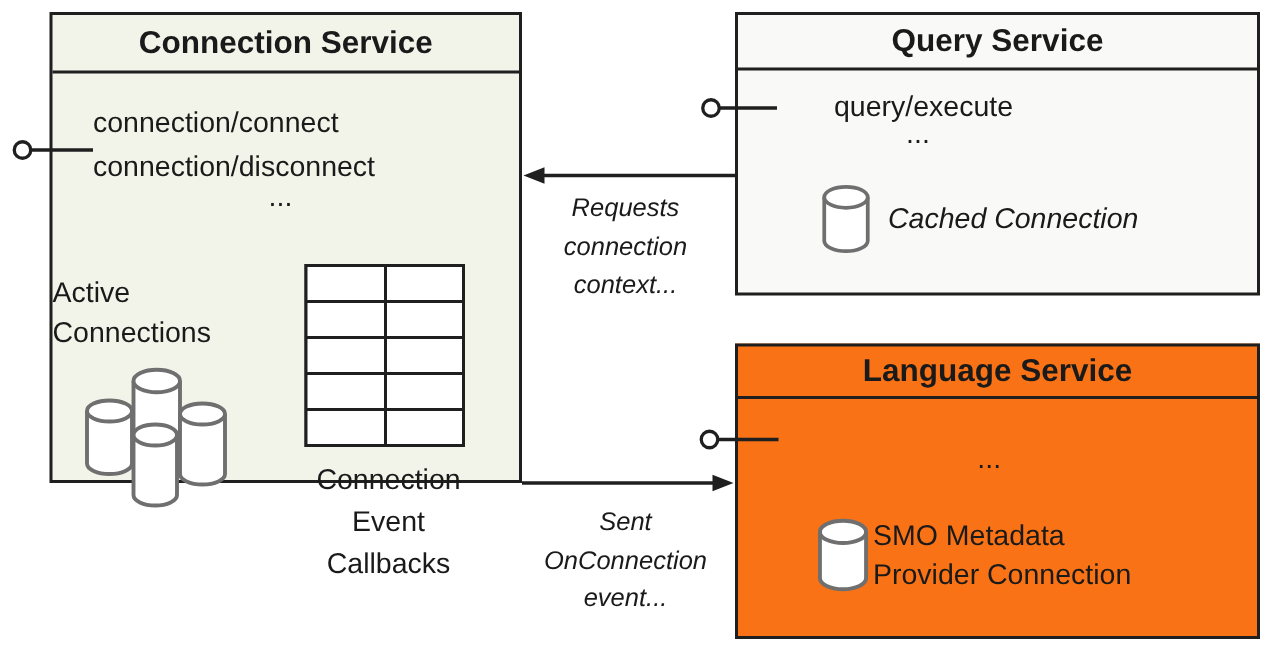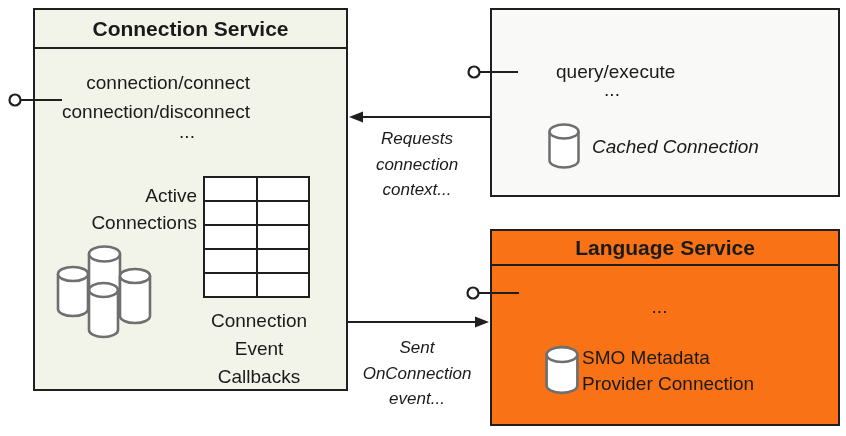--- a/index.html
+++ b/index.html
@@ -13,44 +13,44 @@
     position: relative;
     width: 846px;
     height: 436px;
     background: #ffffff;
     overflow: hidden;
   }
   .box {
     position: absolute;
     border: 2px solid #1f1f1f;
   }
-  .box-connection { left: 33px; top: 8px; width: 315px; height: 383px; background: #f2f4e9; }
+  .box-connection { left: 33px; top: 8px; width: 315px; height: 314px; background: #f2f4e9; }
   .box-query      { left: 490px; top: 8px;  width: 350px; height: 189px; background: #f9f9f7; }
   .box-language   { left: 490px; top: 229px; width: 350px; height: 197px; background: #f97316; }
   .box-header {
     border-bottom: 2px solid #1f1f1f;
     display: flex;
     align-items: center;
     justify-content: center;
     font-weight: bold;
     font-size: 21px;
     white-space: nowrap;
   }
   .hdr-connection { height: 39px; }
   .hdr-query      { height: 37px; }
   .hdr-language   { height: 35px; }
   .txt {
     position: absolute;
     font-size: 19px;
     line-height: 26px;
     white-space: pre-line;
   }
-  .methods { left: 27px; top: 58px; line-height: 29px; text-align: right; }
+  .methods { left: 27px; top: 58px; line-height: 29px; }
   .dots-connection { left: 27px; top: 110px; width: 250px; text-align: center; line-height: 24px; }
-  .active-label { left: 16px; top: 172px; width: 146px; text-align: right; line-height: 27px; }
+  .active-label { left: 0px; top: 172px; width: 146px; text-align: left; line-height: 27px; }
   .cluster-icon { position: absolute; left: 20px; top: 230px; }
   .cb-table {
     position: absolute;
     left: 168px; top: 166px;
     width: 107px; height: 122px;
     display: grid;
     grid-template-columns: 1fr 1fr;
     grid-template-rows: repeat(5, 1fr);
     gap: 2px;
     background: #1f1f1f;
@@ -124,20 +124,21 @@
       <div></div>
       <div></div>
     </div>
 
     <div class="txt callbacks-label">Connection
 Event
 Callbacks</div>
   </div>
 
   <div class="box box-query">
+    <div class="box-header hdr-query">Query Service</div>
     <div class="txt q-method">query/execute</div>
     <div class="txt q-dots">...</div>
     <svg class="q-cyl" width="32" height="46" viewBox="0 0 32 46">
       <g stroke="#6f6f6f" stroke-width="2.5" fill="#ffffff">
         <path d="M1.5,8.5 V37.5 A14.5,7 0 0 0 30.5,37.5 V8.5"></path>
         <ellipse cx="16" cy="8.5" rx="14.5" ry="7"></ellipse>
       </g>
     </svg>
     <div class="txt q-cached">Cached Connection</div>
   </div>

